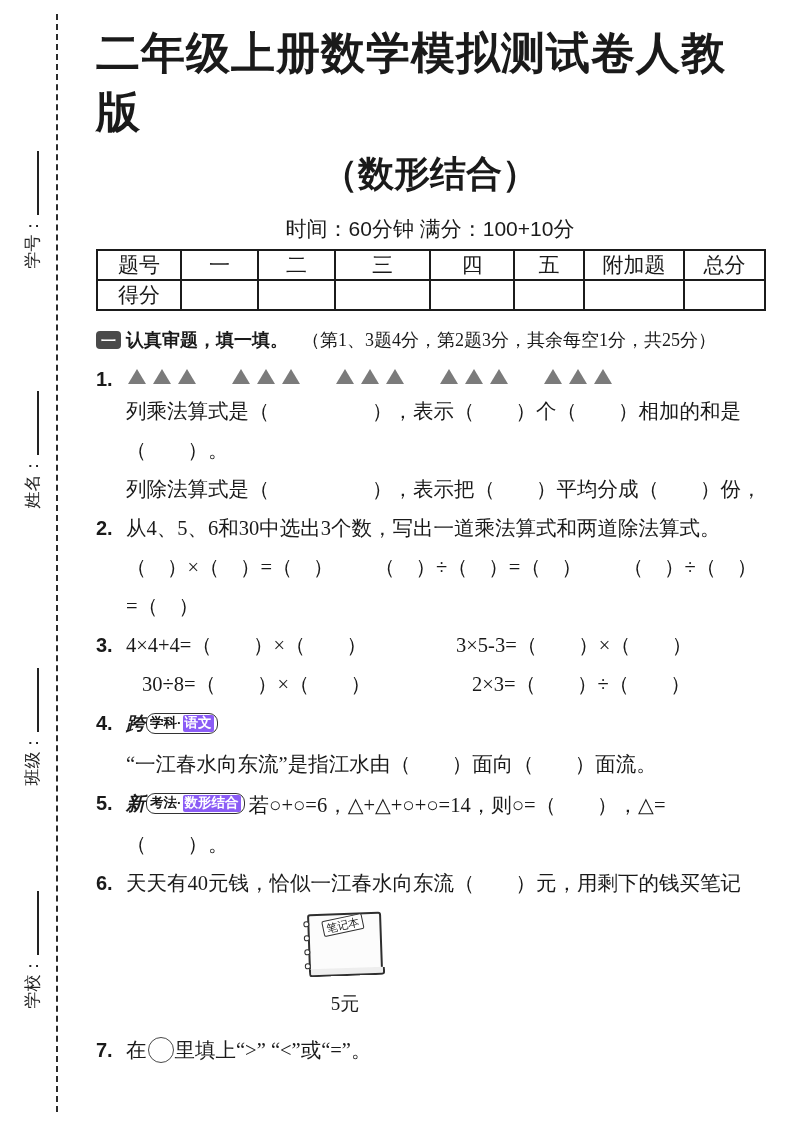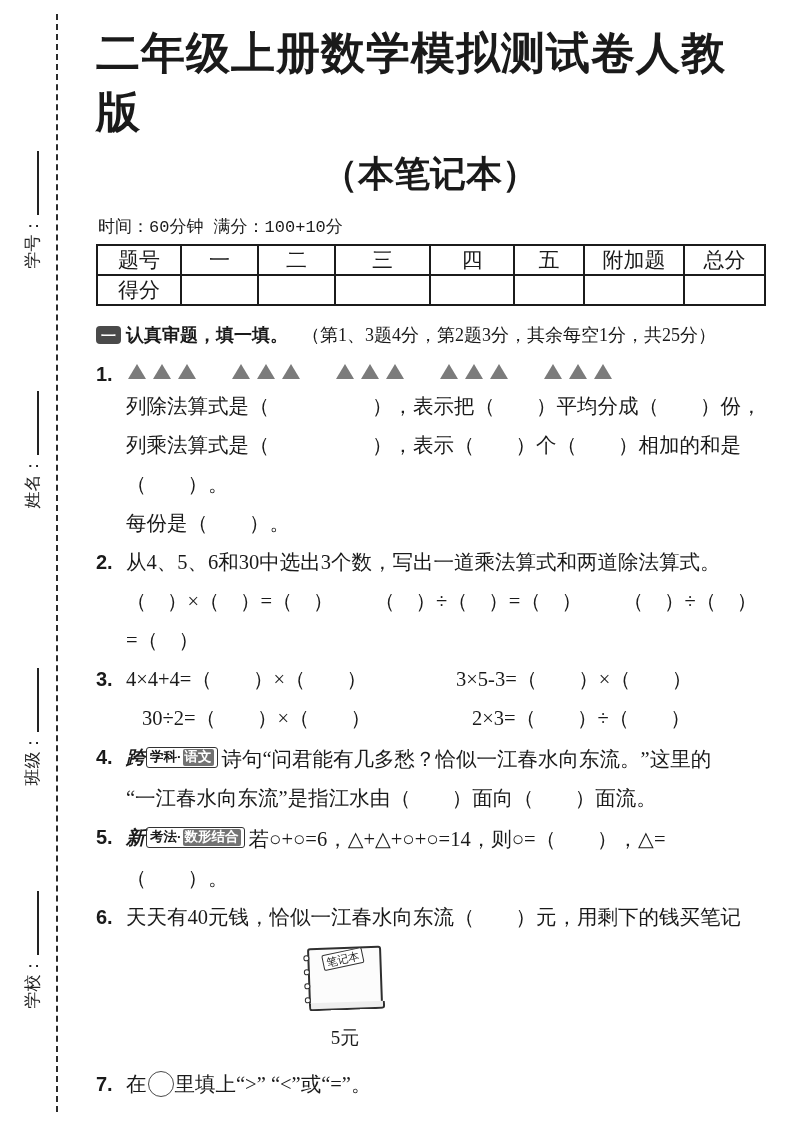--- a/index.html
+++ b/index.html
@@ -35,23 +35,23 @@
     margin-top: 24px; 
     font-family: "Liberation Sans", "DejaVu Sans", sans-serif;
     font-weight: 700; font-size: 44px; letter-spacing: 1px;
   }
   .subtitle {
     margin-top: 8px; text-align: center;
     font-family: "Liberation Sans", "DejaVu Sans", sans-serif;
     font-weight: 700; font-size: 36px;
   }
   .time-info {
-    margin: 16px 2px 6px; text-align: left;
-    font-family: Liberation Mono, monospace;
-    font-size: 17px; font-weight: 500;
+    margin: 16px 2px 6px; text-align: center;
+    font-family: Liberation Sans, sans-serif;
+    font-size: 21px; font-weight: 500;
   }
   
   table.score { width: 100%; border-collapse: collapse; table-layout: fixed;
     font-family: "Liberation Sans", "DejaVu Sans", sans-serif; font-size: 21px; }
   table.score td { border: 2px solid #1b1b1b; height: 30px; text-align: center; padding: 0; }
   
   .section-head { margin-top: 17px; display: flex; align-items: center; }
   .sec-badge {
     flex: none; width: 25px; height: 18px; background: #4a4a4a; border-radius: 4px;
     color: #fff; font-weight: bold; font-size: 15px; line-height: 1;
@@ -75,23 +75,23 @@
     border-right: 9px solid transparent; border-bottom: 15px solid #7b7b7b; }
   
   .two-col { display: flex; line-height: 39px; }
   .two-col .c1 { width: 330px; }
   .indent2 { margin-left: 16px; }
   
   .tag { display: inline-flex; align-items: center; vertical-align: 2px; margin-right: 4px; }
   .tag-prefix { font-family: "Liberation Sans", "DejaVu Sans", sans-serif;
     font-weight: bold; font-style: italic; font-size: 19px; margin-right: 1px; }
   .tag-box { display: inline-flex; align-items: center; border: 1.5px solid #333;
-    border-radius: 3px; padding: 1px 3px; font-size: 13.5px; font-weight: bold;
+    border-radius: 9px; padding: 1px 3px; font-size: 13.5px; font-weight: bold;
     font-family: "Liberation Sans", "DejaVu Sans", sans-serif; line-height: 1.25; }
-  .tag-chip { background: #737373; color: #fff; border-radius: 2px; padding: 0 2px; margin-left: 1px; }
+  .tag-chip { background: #8b5cf6; color: #fff; border-radius: 2px; padding: 0 2px; margin-left: 1px; }
   
   .goods { display: flex; align-items: flex-end; gap: 30px; margin: 10px 0 2px 212px; }
   .good { text-align: center; }
   .notebook { position: relative; width: 74px; height: 58px; margin: 0 auto;
     background: #fcfcfc; border: 2px solid #2f2f2f; border-radius: 3px; transform: rotate(-2deg); }
   .notebook::after { content: ''; position: absolute; left: -2px; right: -4px; bottom: -7px;
     height: 6px; background: #eee; border: 2px solid #2f2f2f; border-top: none;
     border-radius: 0 0 3px 3px; }
   .nb-label { position: absolute; top: 2px; left: 13px; background: #fff;
     border: 1.5px solid #2f2f2f; border-radius: 2px; font-size: 11px; line-height: 1.3;
@@ -133,21 +133,21 @@
     <span>班级：</span>
     <span class="blank"></span>
   </div>
   <div class="side-field" style="top:935px">
     <span>学校：</span>
     <span class="blank"></span>
   </div>
 
   <div class="content">
     <div class="title">二年级上册数学模拟测试卷人教版</div>
-    <div class="subtitle">（本笔记本）</div>
+    <div class="subtitle">（数形结合）</div>
     <div class="time-info">时间：60分钟  满分：100+10分</div>
 
     <table class="score">
       <colgroup>
         <col style="width:84px">
           <col style="width:77px">
           <col style="width:77px">
           <col style="width:95px">
         <col style="width:84px">
           <col style="width:70px">
@@ -209,59 +209,58 @@
                 <span class="tri"></span>
                 <span class="tri"></span>
                 <span class="tri"></span>
               </span>
               <span class="tri-group">
                 <span class="tri"></span>
                 <span class="tri"></span>
                 <span class="tri"></span>
               </span>
             </div>
+          <p>列乘法算式是（　　　　　），表示（　　）个（　　）相加的和是（　　）。</p>
           <p>列除法算式是（　　　　　），表示把（　　）平均分成（　　）份，</p>
-          <p>列乘法算式是（　　　　　），表示（　　）个（　　）相加的和是（　　）。</p>
-          <p>每份是（　　）。</p>
         </div>
       </div>
 
       <div class="q">
         <span class="qnum">2.</span>
         <div class="qbody">
           <p>从4、5、6和30中选出3个数，写出一道乘法算式和两道除法算式。</p>
           <p>（　）×（　）=（　）　　（　）÷（　）=（　）　　（　）÷（　）=（　）</p>
         </div>
       </div>
 
       <div class="q">
         <span class="qnum">3.</span>
         <div class="qbody">
           <div class="two-col">
             <span class="c1">4×4+4=（　　）×（　　）</span>
             <span>3×5-3=（　　）×（　　）</span>
           </div>
           <div class="two-col indent2">
-            <span class="c1">30÷2=（　　）×（　　）</span>
+            <span class="c1">30÷8=（　　）×（　　）</span>
             <span>2×3=（　　）÷（　　）</span>
           </div>
         </div>
       </div>
 
       <div class="q">
         <span class="qnum">4.</span>
         <div class="qbody">
           <p>
             <span class="tag">
               <span class="tag-prefix">跨</span>
               <span class="tag-box">
                 <span>学科·</span>
                 <span class="tag-chip">语文</span>
               </span>
-            </span><span>诗句“问君能有几多愁？恰似一江春水向东流。”这里的</span>
+            </span>
           </p>
           <p>“一江春水向东流”是指江水由（　　）面向（　　）面流。</p>
         </div>
       </div>
 
       <div class="q">
         <span class="qnum">5.</span>
         <div class="qbody">
           <p>
             <span class="tag">

